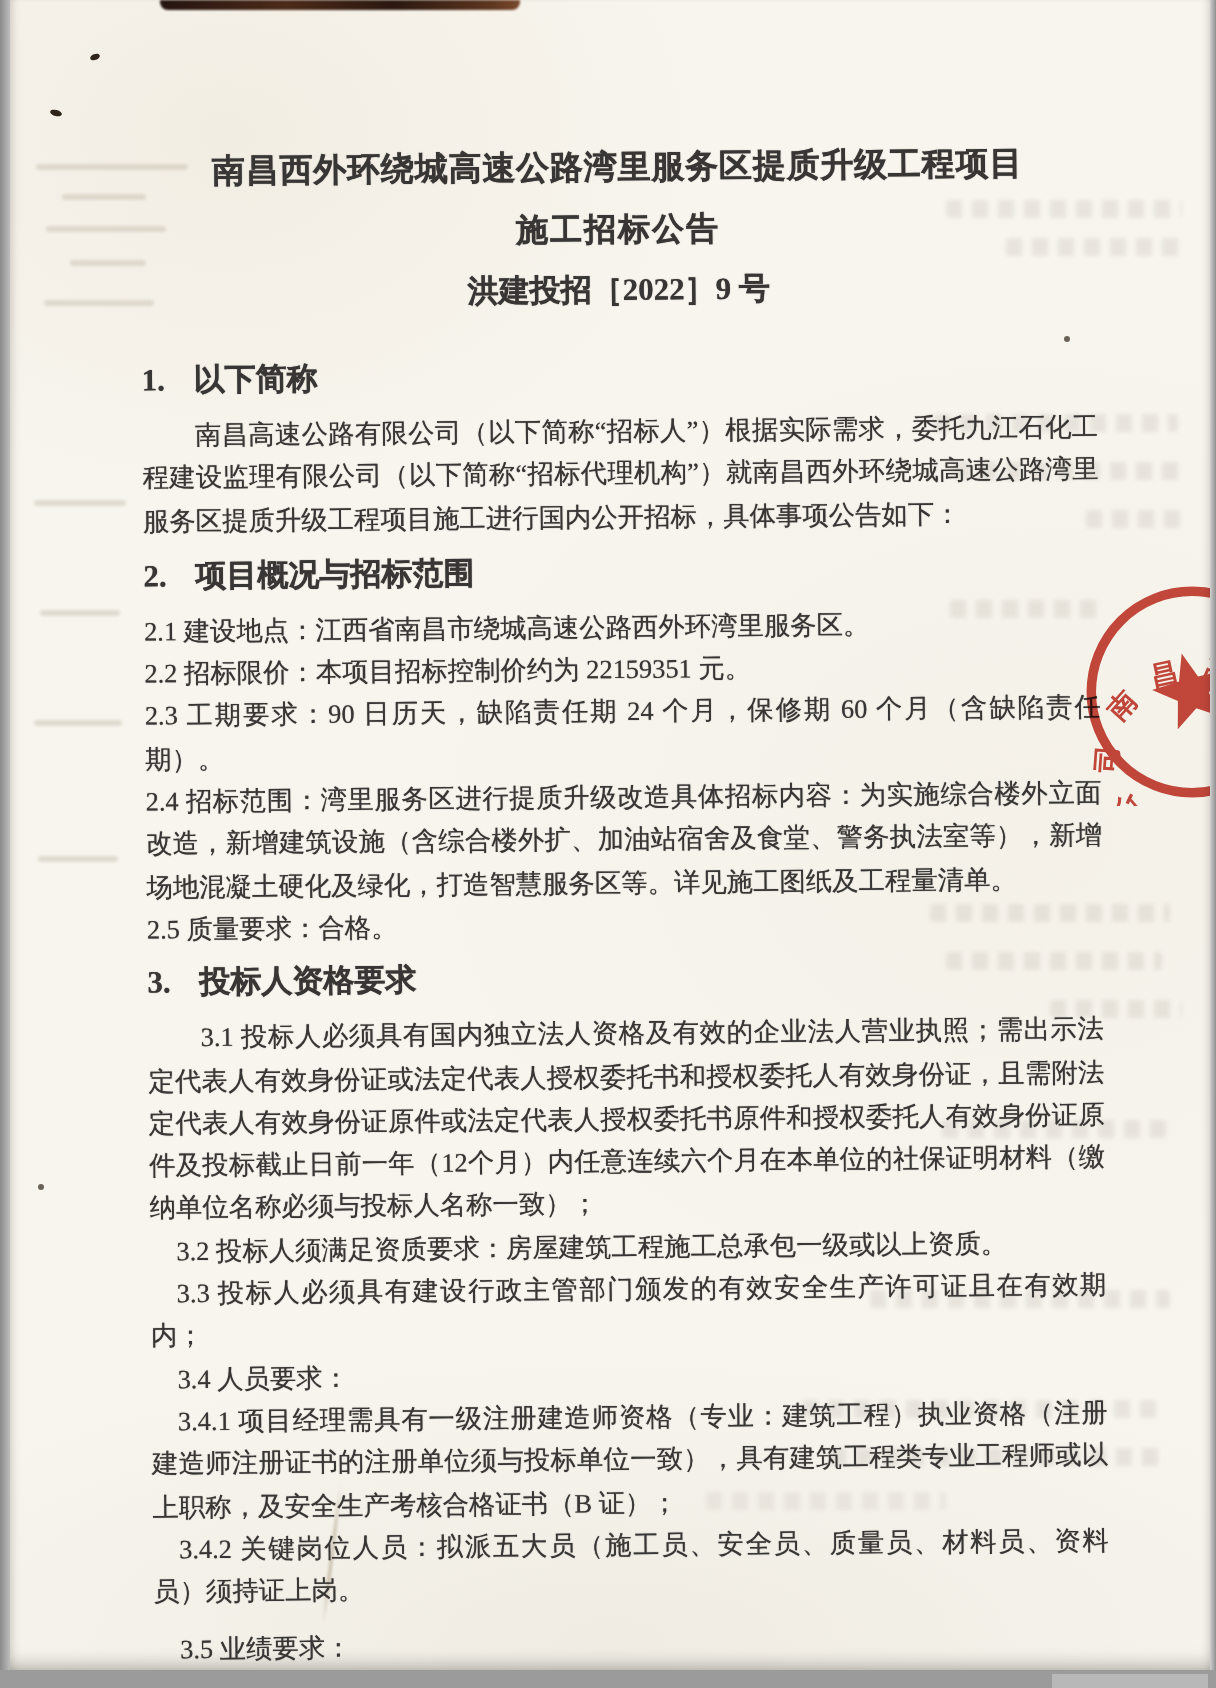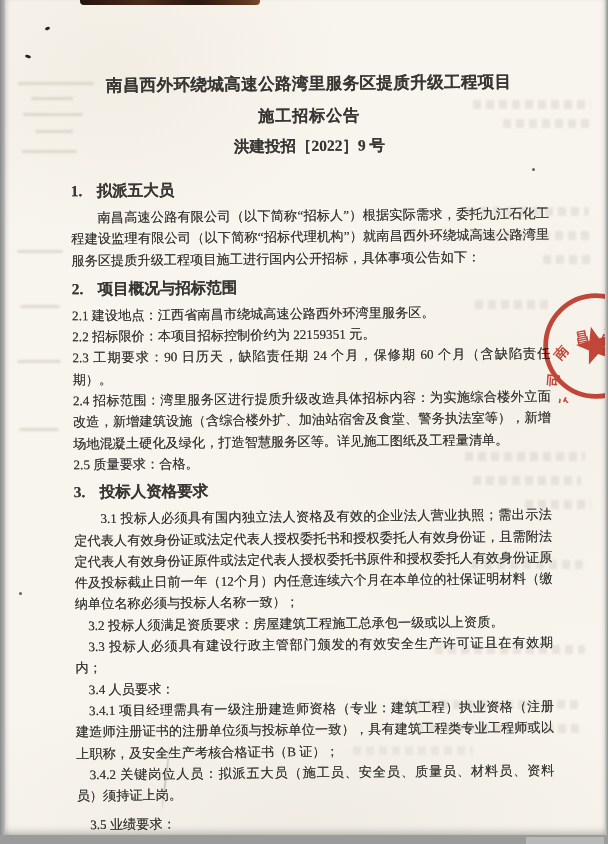--- a/index.html
+++ b/index.html
@@ -97,21 +97,21 @@
     <i class="ghost" style="left:410px;top:724px;width:168px;"></i>
     <i class="ghost" style="left:348px;top:746px;width:120px;opacity:.3;"></i>
 
     <div class="crease"></div>
 
     <div class="content">
       <div class="t1">南昌西外环绕城高速公路湾里服务区提质升级工程项目</div>
       <div class="t2">施工招标公告</div>
       <div class="t3">洪建投招［2022］9 号</div>
 
-      <div class="h h1m"><span class="hn">1.</span><span>拟派五大员</span></div>
+      <div class="h h1m"><span class="hn">1.</span><span>以下简称</span></div>
       <p class="b ind2 mt5">南昌高速公路有限公司（以下简称“招标人”）根据实际需求，委托九江石化工程建设监理有限公司（以下简称“招标代理机构”）就南昌西外环绕城高速公路湾里服务区提质升级工程项目施工进行国内公开招标，具体事项公告如下：</p>
 
       <div class="h h2m"><span class="hn">2.</span><span>项目概况与招标范围</span></div>
       <p class="b mt5">2.1 建设地点：江西省南昌市绕城高速公路西外环湾里服务区。</p>
       <p class="b">2.2 招标限价：本项目招标控制价约为 22159351 元。</p>
       <p class="b">2.3 工期要求：90 日历天，缺陷责任期 24 个月，保修期 60 个月（含缺陷责任期）。</p>
       <p class="b">2.4 招标范围：湾里服务区进行提质升级改造具体招标内容：为实施综合楼外立面改造，新增建筑设施（含综合楼外扩、加油站宿舍及食堂、警务执法室等），新增场地混凝土硬化及绿化，打造智慧服务区等。详见施工图纸及工程量清单。</p>
       <p class="b">2.5 质量要求：合格。</p>
 
       <div class="h h3m"><span class="hn">3.</span><span>投标人资格要求</span></div>

